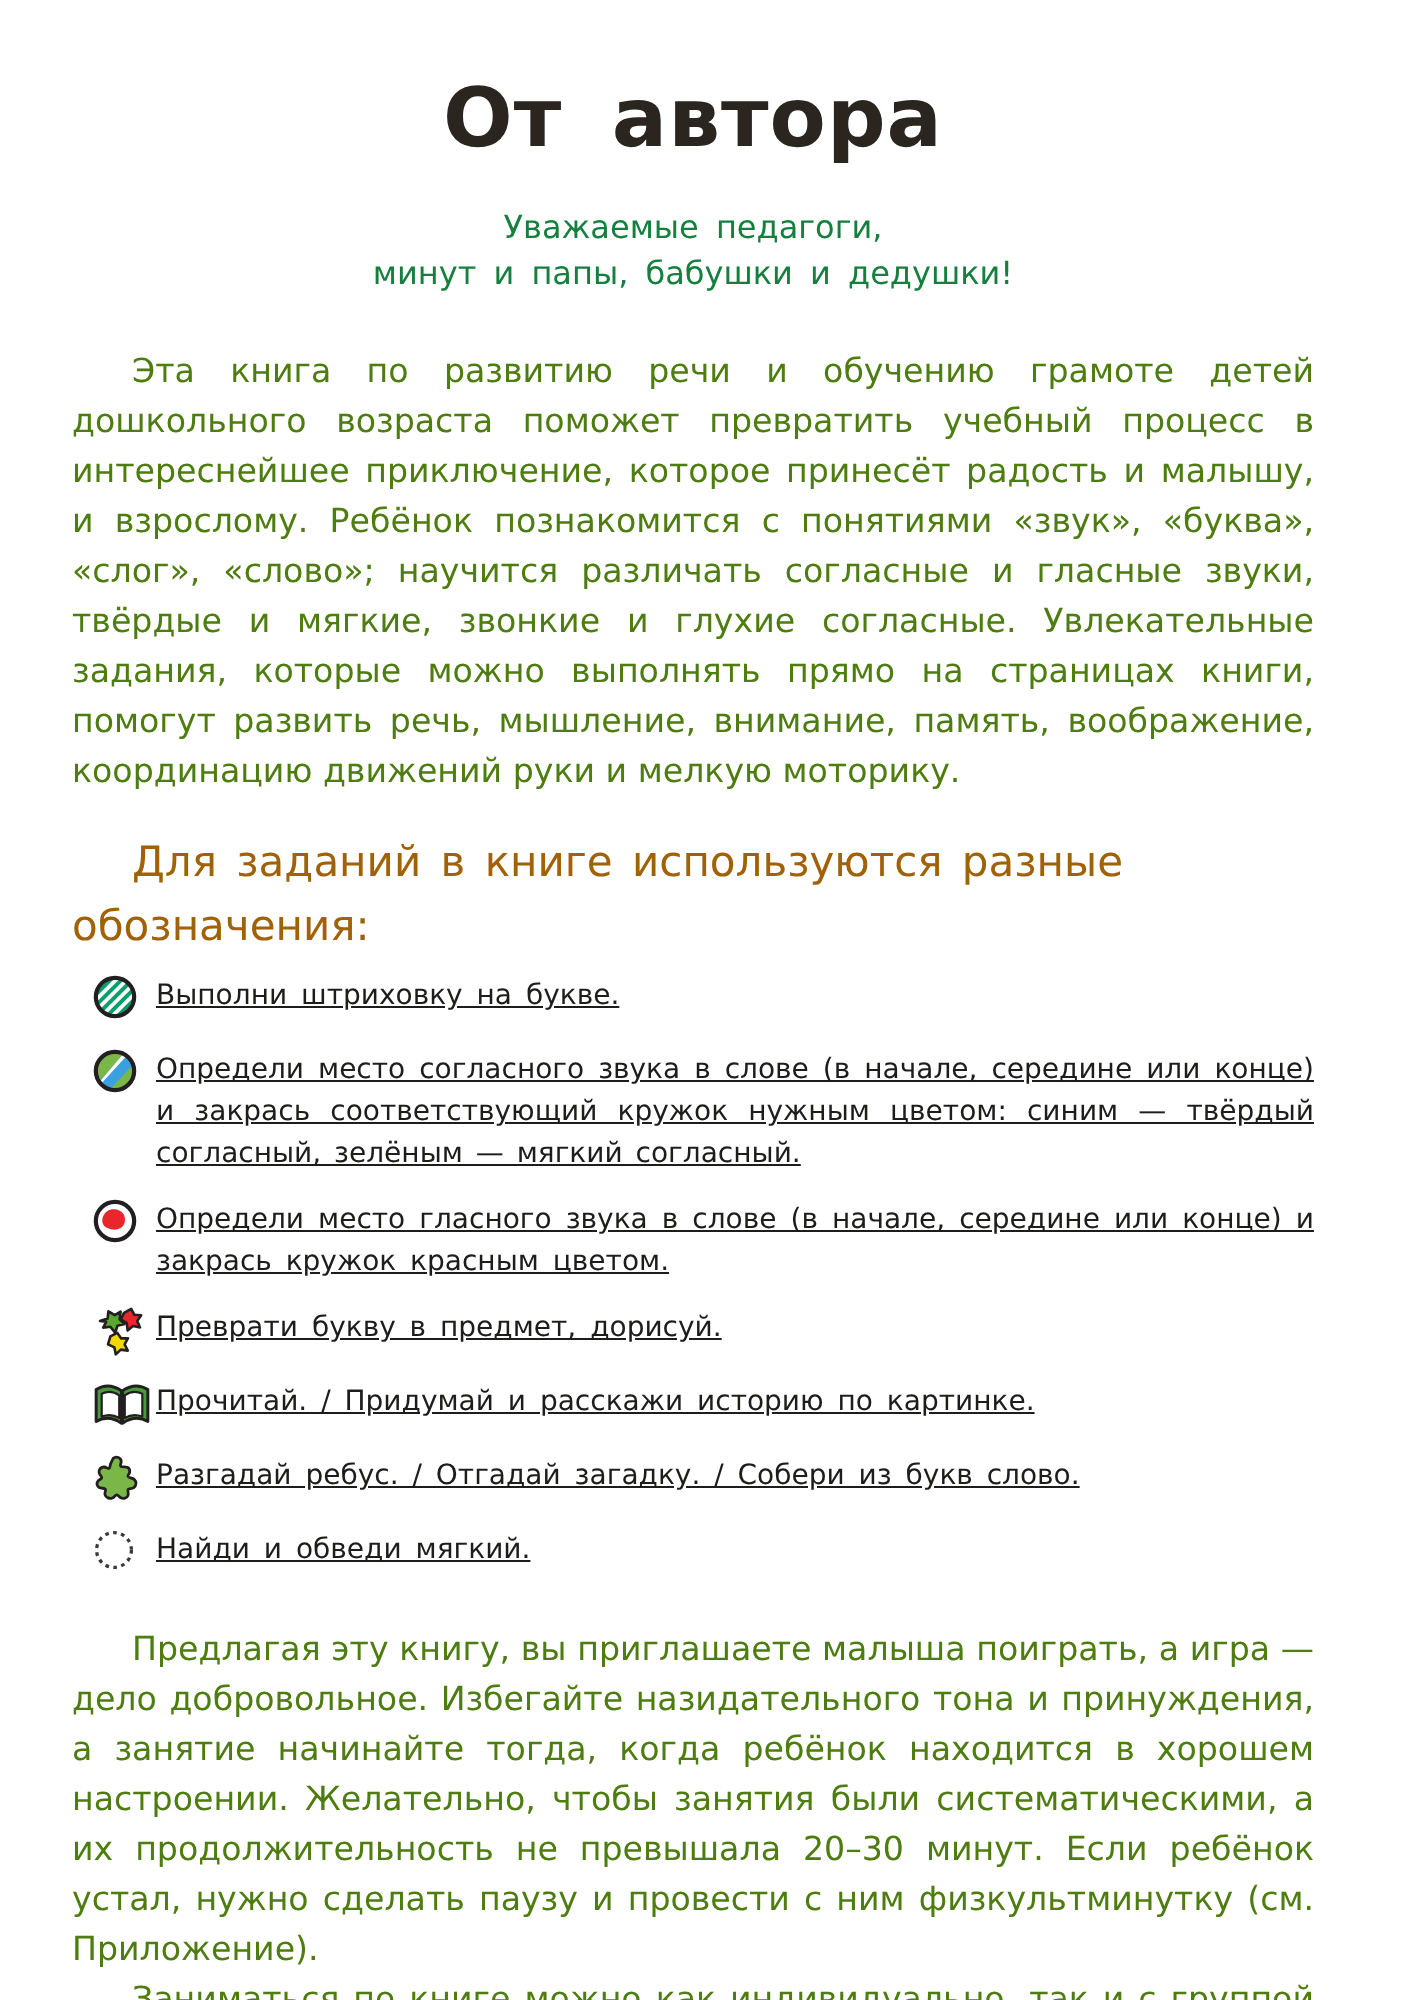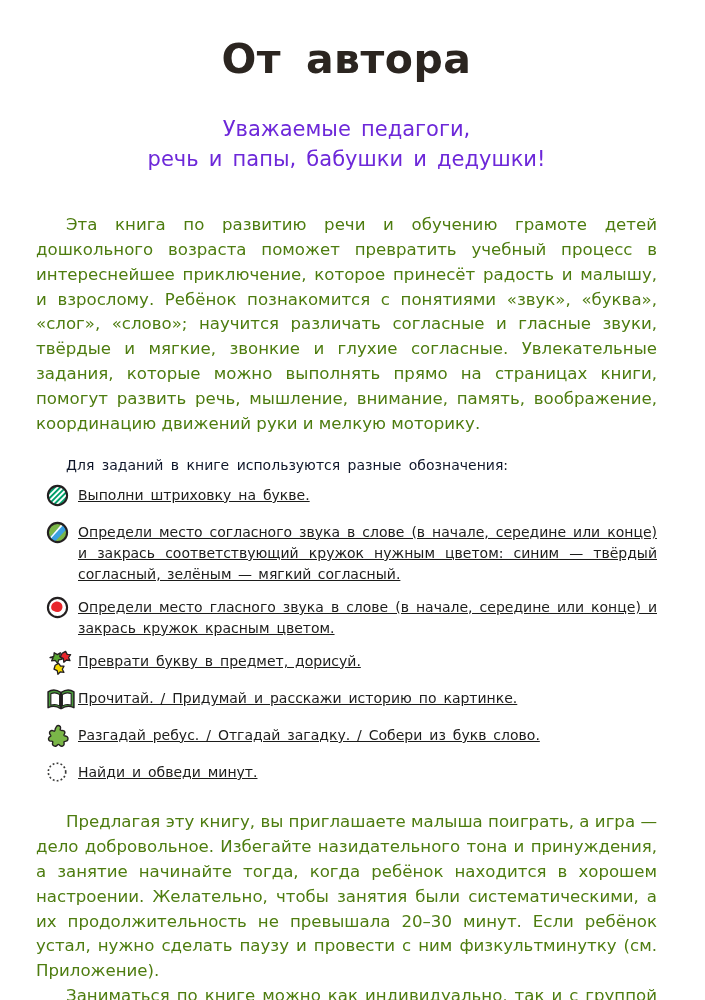--- a/index.html
+++ b/index.html
@@ -32,27 +32,27 @@
     font-weight: bold;
     font-size: 41px;
     letter-spacing: 0.5px;
     word-spacing: 10px;
     color: #2b2520;
     line-height: 1.05;
   }
 
   
   .salutation {
-    margin: 16px;
+    margin: 4px;
     padding-top: 17px;
     text-align: center;
-    font-size: 21px;
+    font-size: 16px;
     line-height: 1.45;
     word-spacing: 3.5px;
-    color: #6d28d9;
+    color: #15803d;
   }
   .salutation .ln { display: block; }
 
   
   .para {
     margin: 0;
     font-size: 16.6px;
     line-height: 1.5;
     text-align: justify;
     text-align-last: left;
@@ -61,25 +61,25 @@
     hyphens: manual;
   }
   .para.first { padding-top: 22px; }
   .para.indent { text-indent: 30px; }
   .para.tight { margin-top: 0; }
 
   .intro-legend {
     margin: 0;
     padding-top: 18px;
     padding-bottom: 2px;
-    font-size: 14px;
+    font-size: 21px;
     line-height: 1.5;
     text-indent: 30px;
     word-spacing: 3px;
-    color: #0f172a;
+    color: #a16207;
   }
 
   
   .legend {
     margin: 0;
     padding: 6px 0 0 0;
     list-style: none;
   }
   .legend-item {
     display: flex;
@@ -118,21 +118,21 @@
 </style>
 </head>
 <body>
 
 <div class="page">
 
   <h1 class="title">От  автора</h1>
 
   <div class="salutation">
     <span class="ln">Уважаемые   педагоги,</span>
-    <span class="ln">речь  и  папы,  бабушки  и  дедушки!</span>
+    <span class="ln">минут  и  папы,  бабушки  и  дедушки!</span>
   </div>
 
   <p class="para first indent">Эта книга по развитию речи и обучению грамоте детей дошкольного возраста поможет превратить учебный процесс в интереснейшее приключение, которое принесёт радость и малышу, и взрослому. Ребёнок познакомится с понятиями «звук», «буква», «слог», «слово»; научится различать согласные и гласные звуки, твёрдые и мягкие, звонкие и глухие согласные. Увлекательные задания, которые можно выполнять прямо на страницах книги, помогут развить речь, мышление, внимание, память, воображение, координацию движений руки и мелкую моторику.</p>
 
   <p class="intro-legend">Для заданий в книге используются разные обозначения:</p>
 
   <ul class="legend">
 
     <li class="legend-item">
       <span class="legend-icon">
@@ -214,21 +214,21 @@
       </span>
       <span class="legend-text">Разгадай  ребус.  /  Отгадай  загадку.  /  Собери  из  букв  слово.</span>
     </li>
 
     <li class="legend-item">
       <span class="legend-icon">
         <svg class="ic" width="22" height="22" viewBox="0 0 24 24">
           <circle cx="12" cy="12" r="9.5" fill="none" stroke="#3a3a38" stroke-width="1.8" stroke-dasharray="2 2.4" stroke-linecap="butt"></circle>
         </svg>
       </span>
-      <span class="legend-text">Найди  и  обведи  минут.</span>
+      <span class="legend-text">Найди  и  обведи  мягкий.</span>
     </li>
 
   </ul>
 
   <div class="closing">
     <p class="para indent">Предлагая эту книгу, вы приглашаете малыша поиграть, а игра — дело добровольное. Избегайте назидательного тона и принуждения, а занятие начинайте тогда, когда ребёнок находится в хорошем настроении. Желательно, чтобы занятия были систематическими, а их продолжительность не превышала 20–30 минут. Если ребёнок устал, нужно сделать паузу и провести с ним физкультминутку (см. Приложение).</p>
     <p class="para indent tight">Заниматься по книге можно как индивидуально, так и с группой детей.</p>
 
   </div>
 

